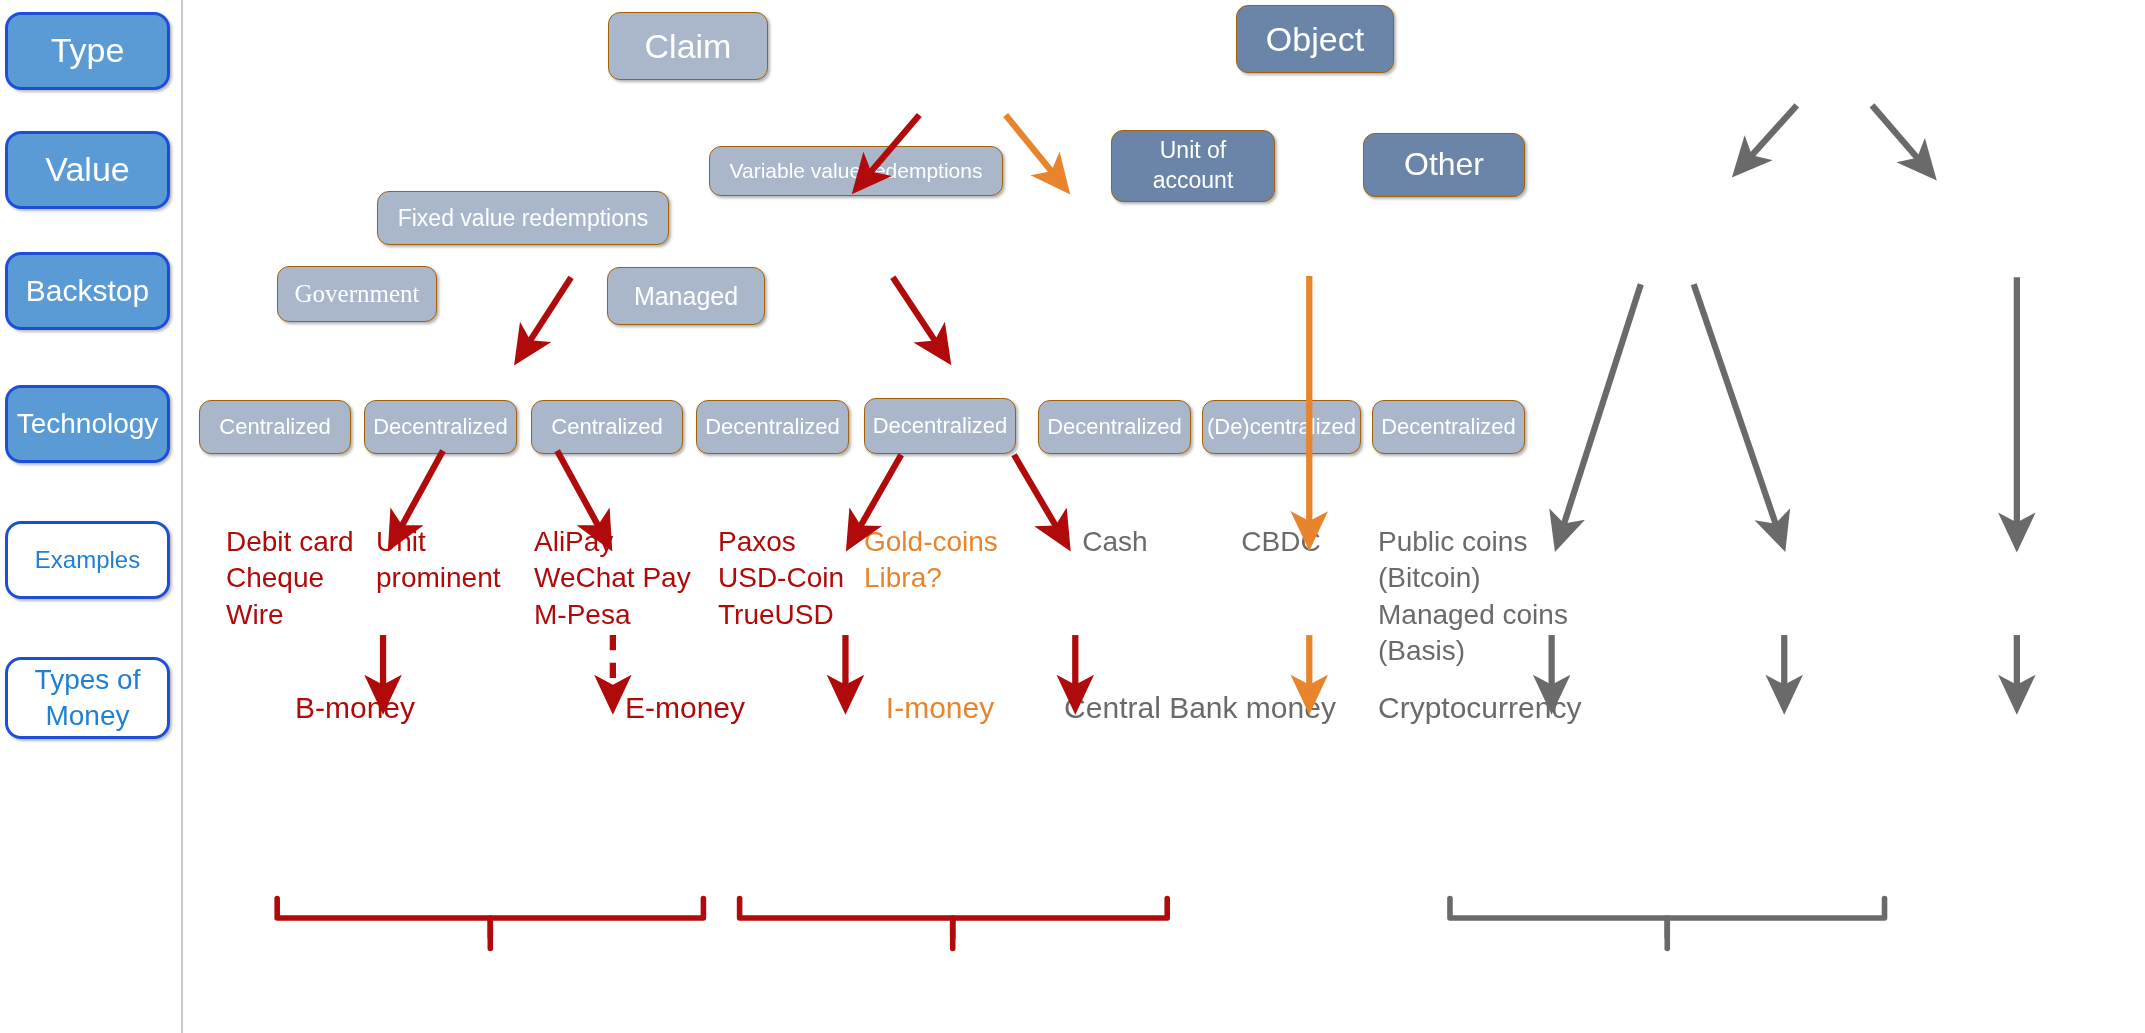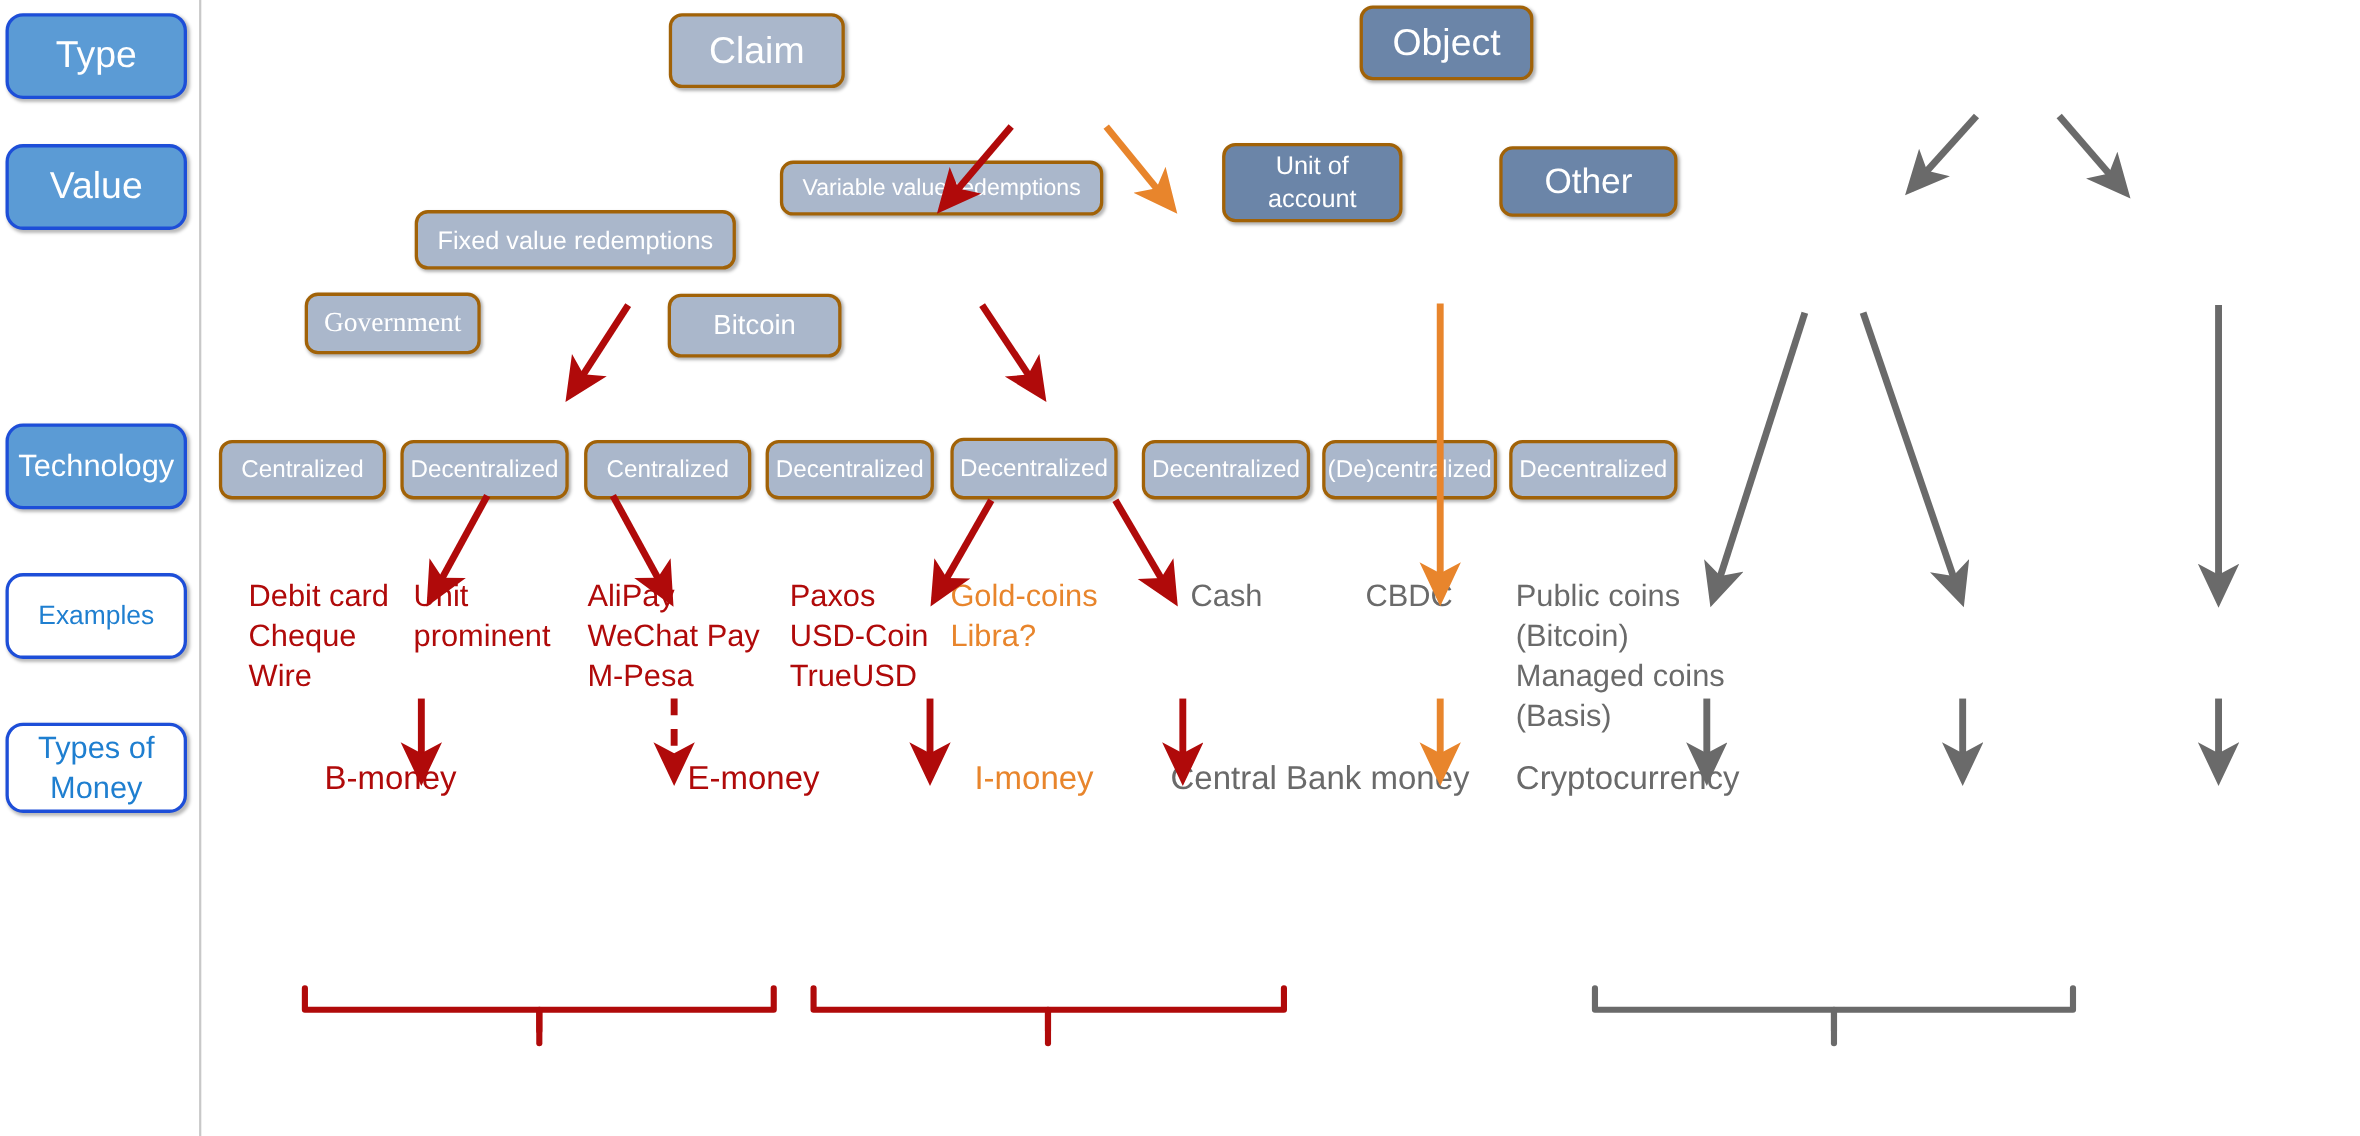--- a/index.html
+++ b/index.html
@@ -13,21 +13,21 @@
     display:flex;align-items:center;justify-content:center;
     text-align:center;line-height:1.05;
     box-shadow:2px 2px 3px rgba(0,0,0,.28);
   }
   .rowlabel.filled{background:#5b9bd5;color:#ffffff;}
   .rowlabel.outline{background:#ffffff;color:#1f7fd0;}
 
   
   .node{
     position:absolute;box-sizing:border-box;
-    border:3px solid #a16207;border-radius:12px;
+    border:1px solid #a16207;border-radius:12px;
     display:flex;align-items:center;justify-content:center;
     text-align:center;line-height:1.06;color:#ffffff;
     box-shadow:2px 2px 3px rgba(0,0,0,.30);
     padding:0 6px;
   }
   .node.light{background:#aab7cb;}
   .node.dark{background:#6b85a8;}
 
   
   .txt{position:absolute;line-height:1.30;white-space:pre-line;}
@@ -50,20 +50,23 @@
   <div class="vrule" style="left:181px;top:0px;width:2px;height:1033px;"></div>
 
   <div class="rowlabel filled" style="left:5px;top:12px;width:165px;height:78px;font-size:34px;">
     <span>Type</span>
   </div>
 
   <div class="rowlabel filled" style="left:5px;top:131px;width:165px;height:78px;font-size:34px;">
     <span>Value</span>
   </div>
 
+  <div class="rowlabel filled" style="left:5px;top:252px;width:165px;height:78px;font-size:30px;">
+    <span>Backstop</span>
+  </div>
 
   <div class="rowlabel filled" style="left:5px;top:385px;width:165px;height:78px;font-size:28px;">
     <span>Technology</span>
   </div>
 
   <div class="rowlabel outline" style="left:5px;top:521px;width:165px;height:78px;font-size:24px;">
     <span>Examples</span>
   </div>
 
   <div class="rowlabel outline" style="left:5px;top:657px;width:165px;height:82px;font-size:28px;">
@@ -94,21 +97,21 @@
 
   <div class="node dark" style="left:1363px;top:133px;width:162px;height:64px;font-size:32px;">
     <span>Other</span>
   </div>
 
   <div class="node light" style="left:277px;top:266px;width:160px;height:56px;font-size:25px;font-family:Liberation Serif, serif;">
     <span>Government</span>
   </div>
 
   <div class="node light" style="left:607px;top:267px;width:158px;height:58px;font-size:25px;">
-    <span>Bitcoin</span>
+    <span>Managed</span>
   </div>
 
   <div class="node light" style="left:199px;top:400px;width:152px;height:54px;font-size:22px;">
     <span>Centralized</span>
   </div>
 
   <div class="node light" style="left:364px;top:400px;width:153px;height:54px;font-size:22px;">
     <span>Decentralized</span>
   </div>
 

